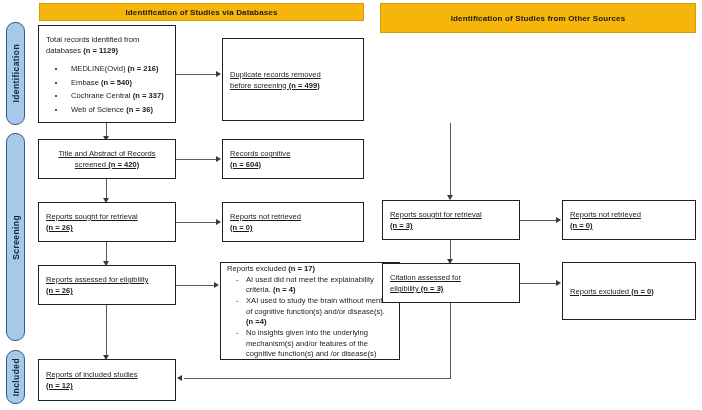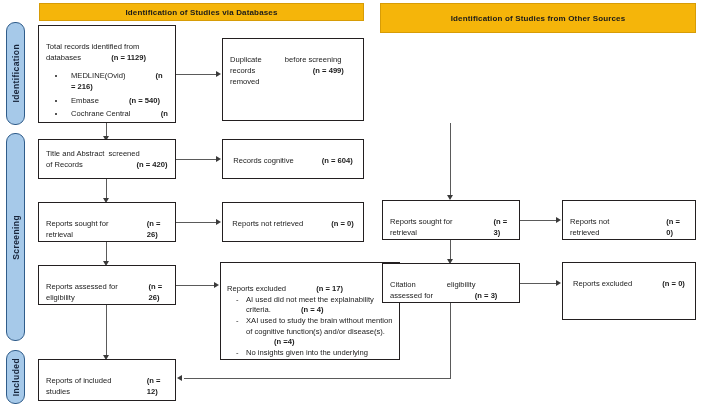--- a/index.html
+++ b/index.html
@@ -53,32 +53,33 @@
     letter-spacing: 0.15px;
     text-align: center;
   }
 
   
   .box {
     position: absolute;
     background: #ffffff;
     border: 1.3px solid #231f20;
     box-sizing: border-box;
-    padding: 15px 7px;
+    padding: 8px 7px;
     font-size: 7.6px;
     line-height: 1.45;
     color: #1a1a1a;
     overflow: hidden;
   }
   .box.v-center {
     display: flex;
-    flex-direction: row;
+    flex-direction: column;
     justify-content: center;
-  }
-  .box .n { font-weight: bold; margin-left: 28px; }
+    text-decoration: underline;
+  }
+  .box .n { font-weight: bold; }
 
   .box ul {
     margin: 7px 0 0 0;
     padding-left: 20px;
     list-style: disc;
   }
   .box ul li {
     margin-bottom: 2.5px;
     padding-left: 5px;
   }
@@ -210,21 +211,21 @@
   <div class="arrow down" style="left:103px; top:261px;"></div>
 
   <div class="box v-center" style="left:38px; top:265px; width:138px; height:40px;">
     <div>Reports assessed for eligibility</div>
     <div class="n">(n = 26)</div>
   </div>
 
   <div class="line-h" style="left:176px; top:285px; width:38px;"></div>
   <div class="arrow right" style="left:214px; top:281.5px;"></div>
 
-  <div class="box" style="left:220px; top:262px; width:180px; height:98px; padding:20px 6px;">
+  <div class="box" style="left:220px; top:262px; width:180px; height:98px; padding:0 6px;">
     <div>
       <span>Reports excluded </span><span class="n">(n = 17)</span>
     </div>
     <ul class="dashed">
       <li><span>AI used did not meet the explainability criteria. </span><span class="n">(n = 4)</span></li>
       <li><span>XAI used to study the brain without mention of cognitive function(s) and/or disease(s). </span><span class="n">(n =4)</span></li>
       <li><span>No insights given into the underlying mechanism(s) and/or features of the cognitive function(s) and /or disease(s) studied. </span></li>
     </ul>
   </div>
 

